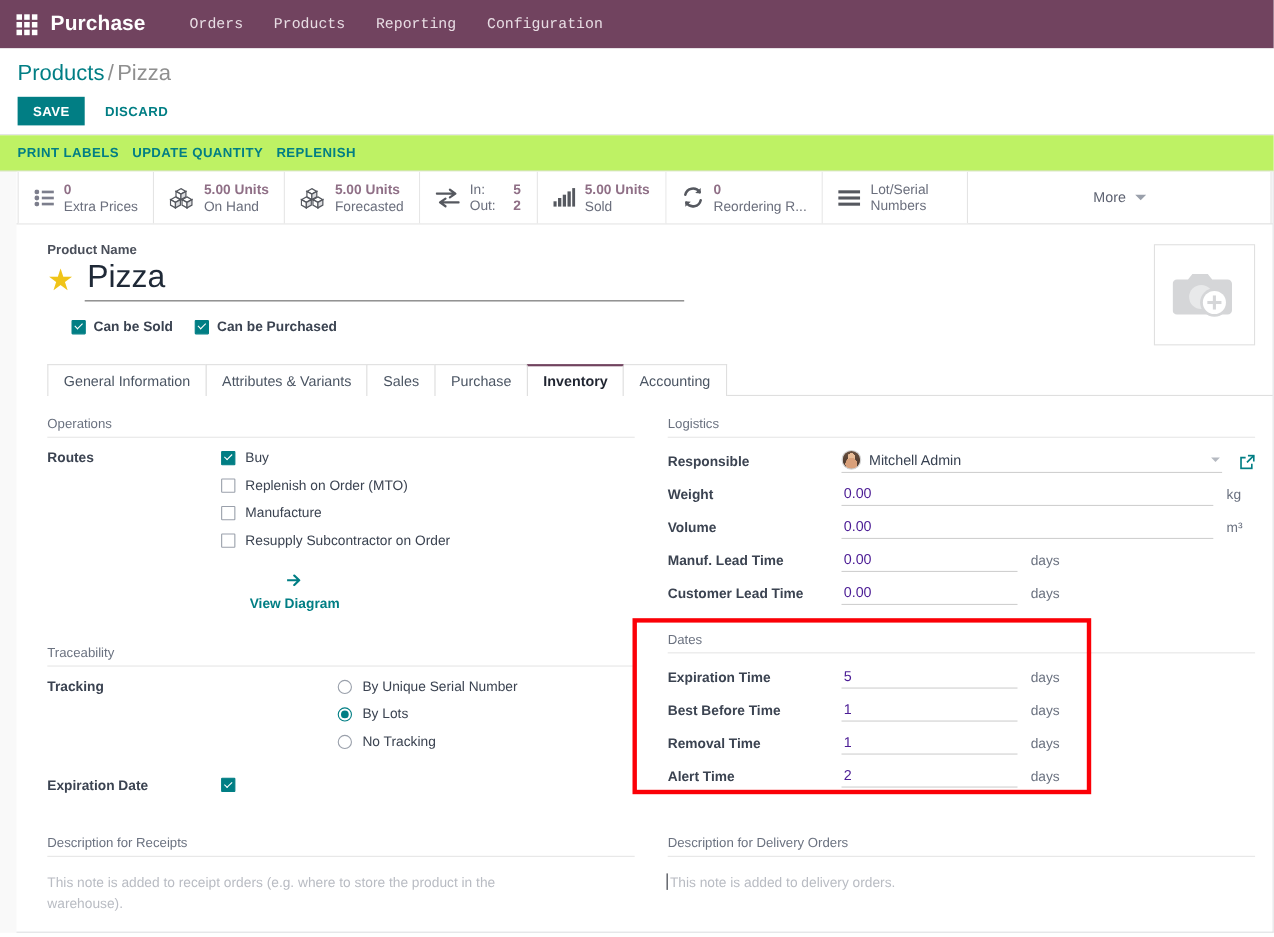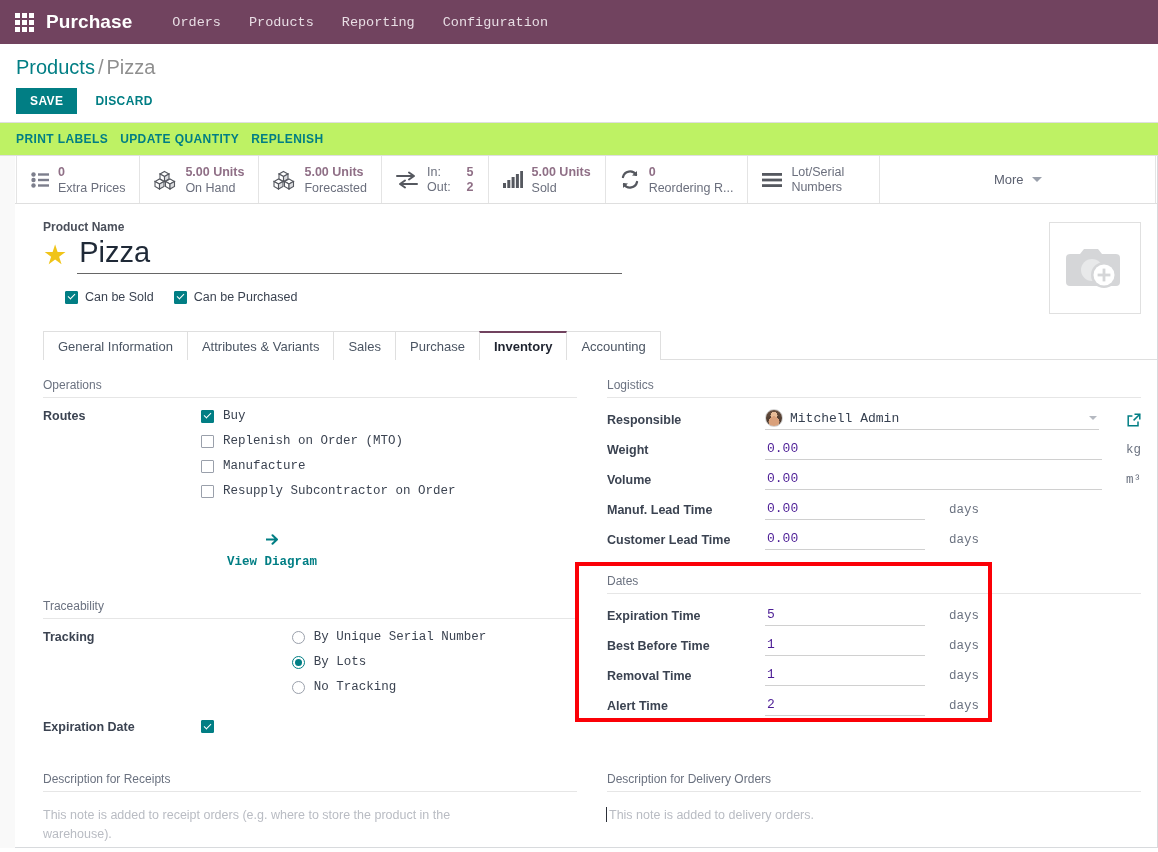--- a/index.html
+++ b/index.html
@@ -192,21 +192,21 @@
     border-bottom: 1px solid #666;
     outline: none;
     width: 545px;
     padding: 0 2px 4px 2px;
     font-family: inherit;
     background: transparent;
     line-height: 1.15;
   }
   .cb-row { display: flex; align-items: center; gap: 20px; margin: 16px 0 0 22px; }
   .cb-item { display: flex; align-items: center; gap: 7px; cursor: pointer; }
-  .cb-item span { font-size: 12.5px; color: #3b4351; font-weight: normal; }
+  .cb-item span { font-size: 12.5px; color: #3b4351; font-weight: bold; }
 
   .chk {
     width: 13px; height: 13px;
     border: 1px solid #9aa0ab;
     background: #fff;
     display: inline-flex;
     align-items: center;
     justify-content: center;
     flex: 0 0 auto;
     border-radius: 1px;
@@ -302,21 +302,21 @@
     margin-bottom: 9px;
     min-height: 21px;
   }
   .flabel {
     width: 158px;
     flex: 0 0 158px;
     font-size: 12.5px;
     font-weight: bold;
     color: #3b4351;
   }
-  .fvalue { flex: 1; display: flex; align-items: center; gap: 24px; min-width: 0; font-family: Liberation Mono, monospace; }
+  .fvalue { flex: 1; display: flex; align-items: center; gap: 12px; min-width: 0; }
   .opt-list { display: flex; flex-direction: column; gap: 11px; }
   .opt { display: flex; align-items: center; gap: 9px; cursor: pointer; }
   .opt label { font-size: 12.5px; color: #3b4351; cursor: pointer; }
 
   .view-diagram {
     color: #017e84;
     font-size: 12.5px;
     font-weight: bold;
     display: inline-flex;
     align-items: center;

